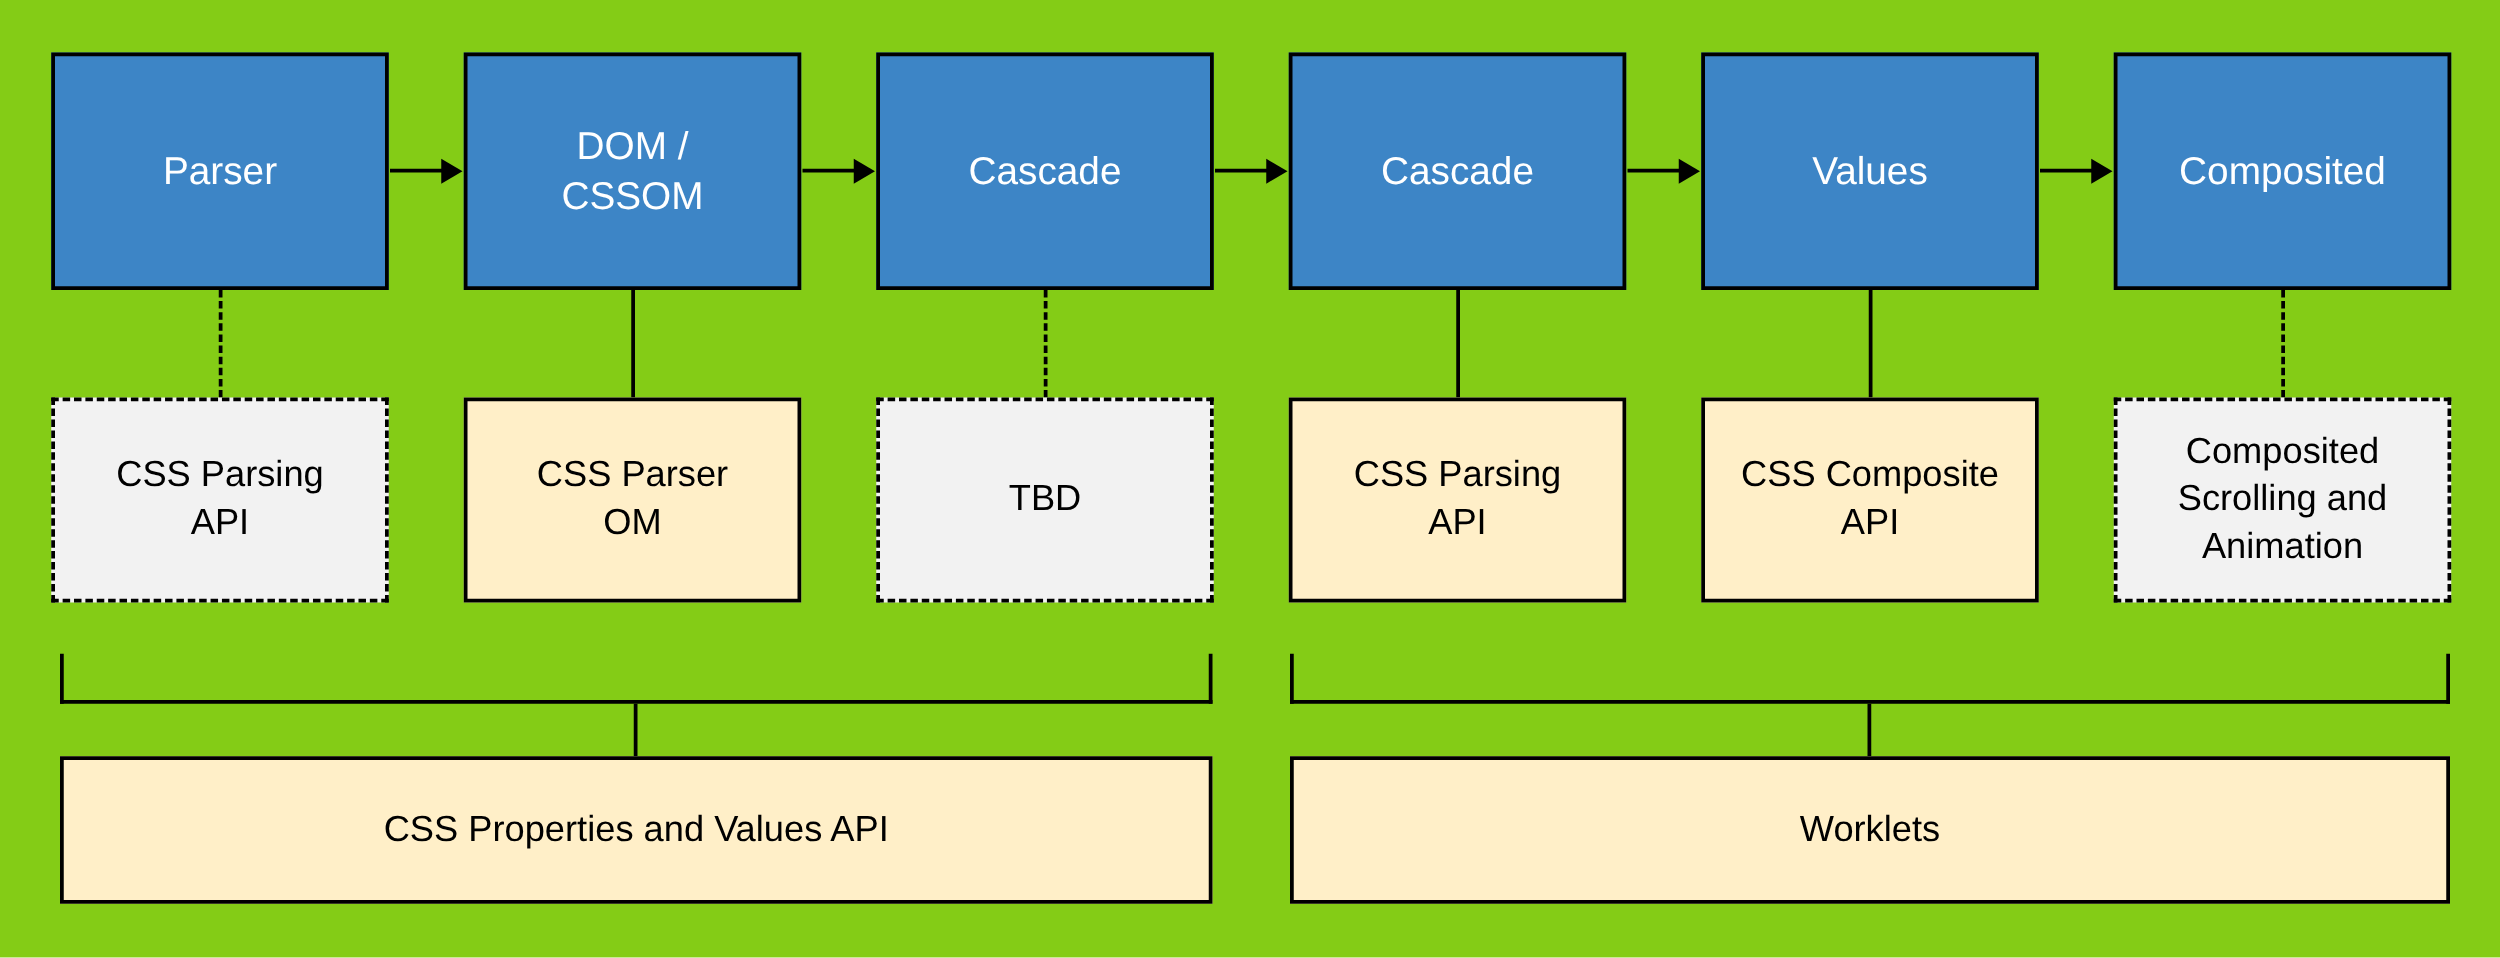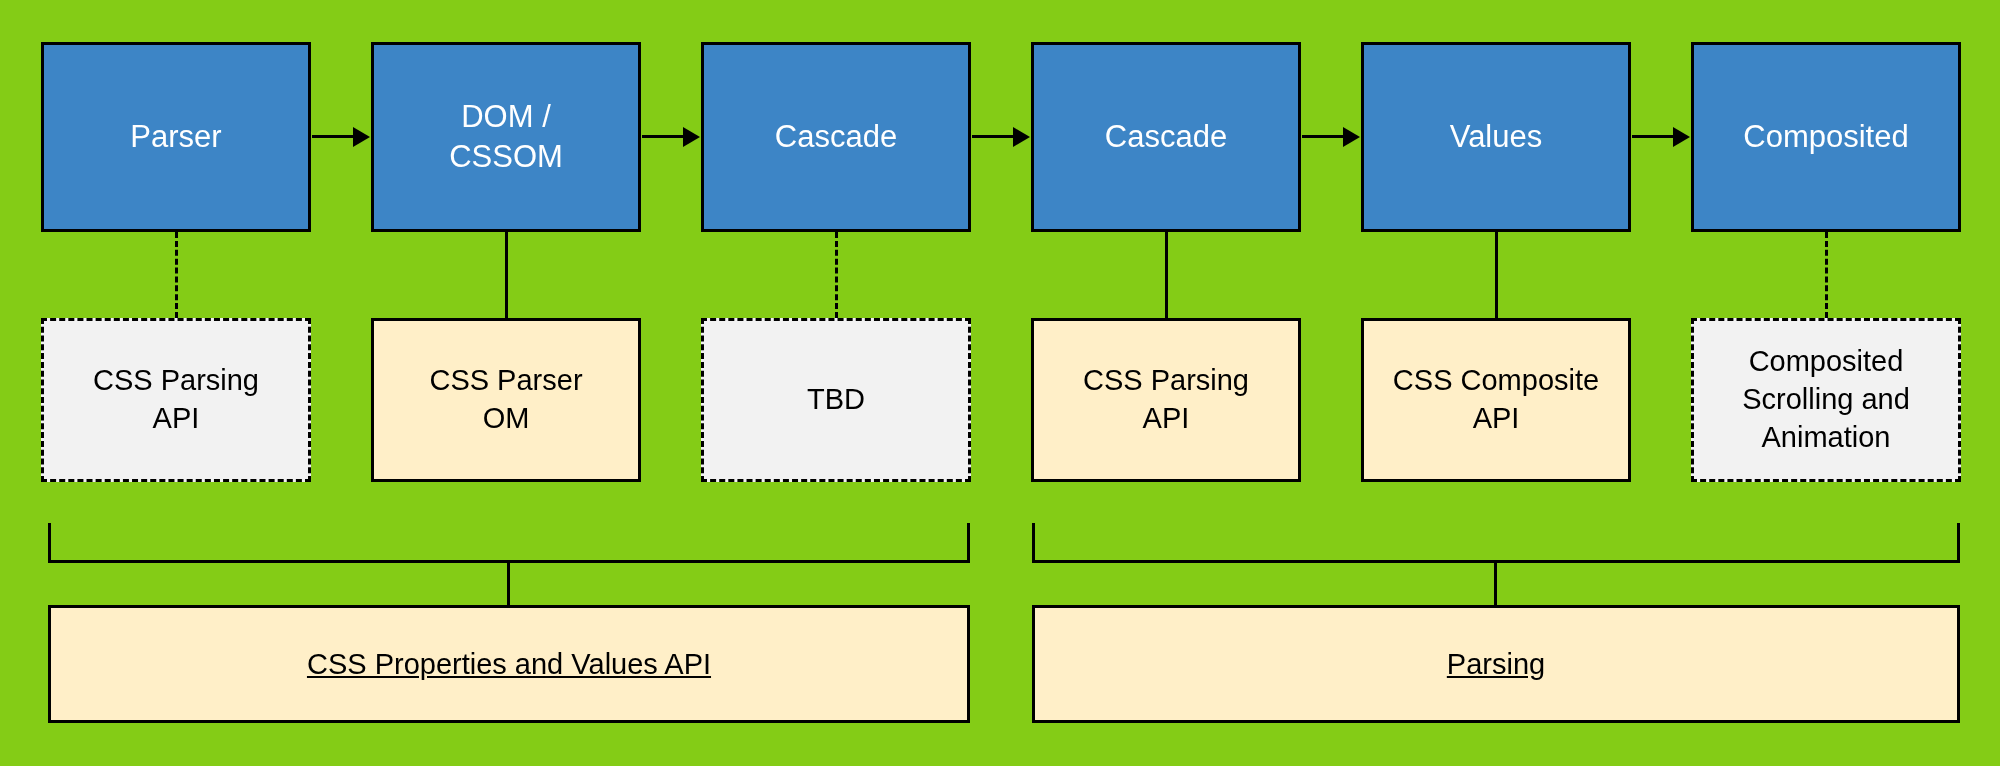--- a/index.html
+++ b/index.html
@@ -85,21 +85,20 @@
     width: 3px;
     background: var(--border, #000);
   }
   .group-box {
     top: 605px;
     height: 118px;
     background: var(--solid-api-fill, #ffefc8);
     border: 3px solid var(--border, #000);
     font-size: 29px;
     color: #000;
-    text-decoration: underline;
   }
 </style>
 </head>
 <body>
 
 <div class="canvas">
 
   <div class="box stage" style="left:41px">Parser</div>
   <div class="box stage" style="left:371px">DOM /
 CSSOM</div>
@@ -138,15 +137,15 @@
   <div class="box api dashed" style="left:1691px">Composited
 Scrolling and
 Animation</div>
 
   <div class="bracket" style="left:48px; width:922px"></div>
   <div class="stem" style="left:507px"></div>
   <div class="bracket" style="left:1032px; width:928px"></div>
   <div class="stem" style="left:1494px"></div>
 
   <div class="box group-box" style="left:48px; width:922px">CSS Properties and Values API</div>
-  <div class="box group-box" style="left:1032px; width:928px">Parsing</div>
+  <div class="box group-box" style="left:1032px; width:928px">Worklets</div>
 
 </div>
 
 </body></html>

